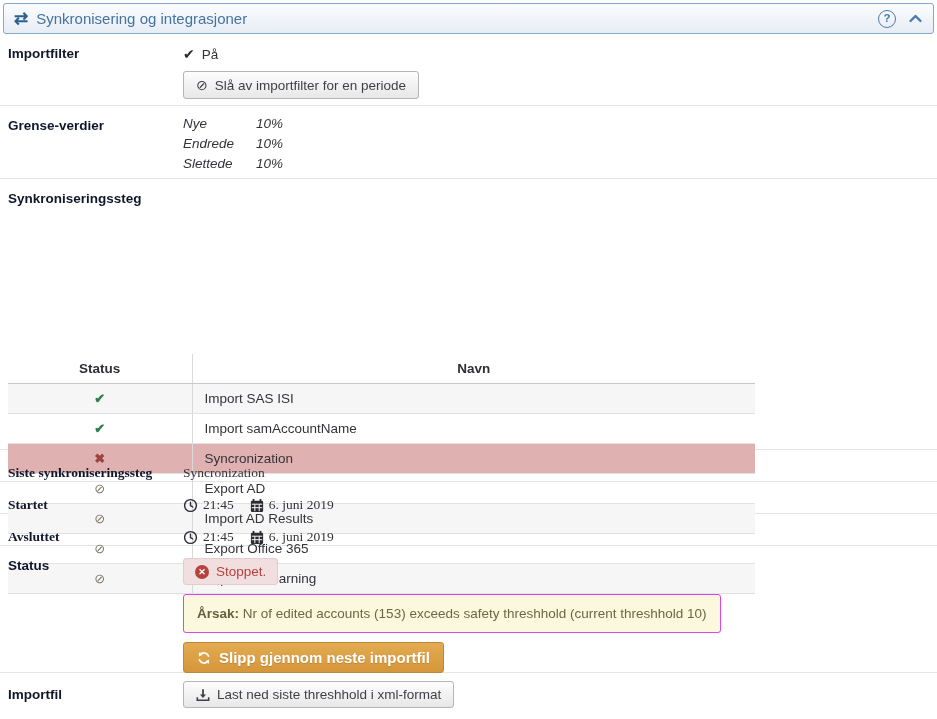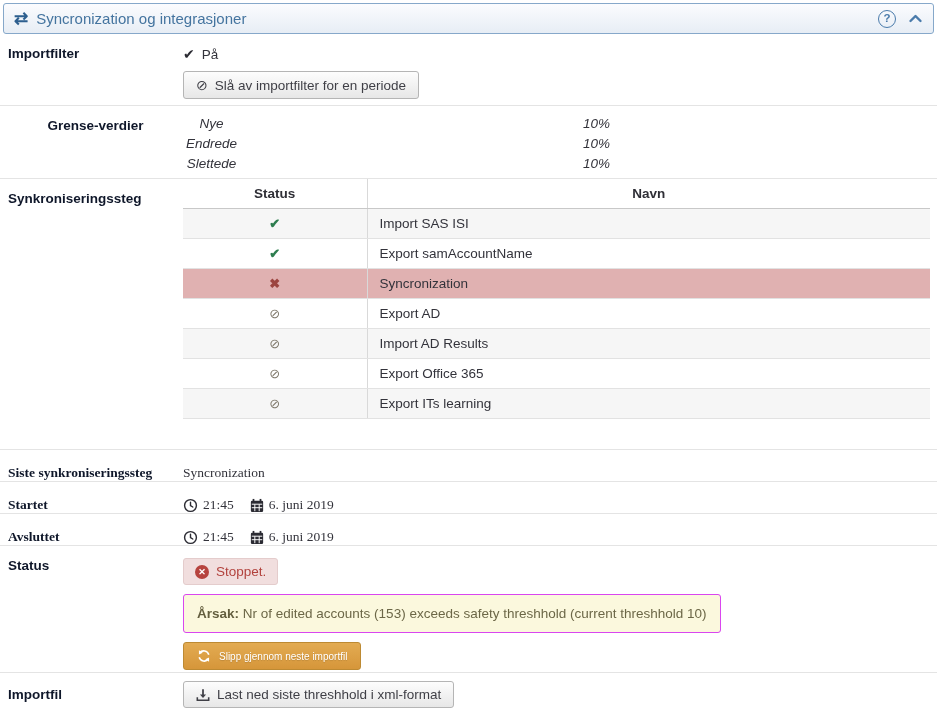--- a/index.html
+++ b/index.html
@@ -36,25 +36,25 @@
   .btn{
     display:inline-flex; align-items:center; gap:7px;
     background:linear-gradient(#fdfdfd,#e7e7e7);
     border:1px solid #b5b5b5; border-radius:3px;
     padding:5px 12px; font-size:13.5px; color:#3f3f46; cursor:pointer;
     font-family:"Liberation Sans", sans-serif;
   }
   .sec-importfilter .btn{ margin-top:9px; }
   .ban-glyph{ font-size:14px; color:#3f3f46; }
 
-  .sec-limits{ height:73px;text-align:center; }
+  .sec-limits{ height:73px; }
   .limits-grid{ display:grid; grid-template-columns:57px auto; column-gap:16px; row-gap:5px; padding-top:10px;font-style:italic; }
 
   
-  .sec-steps{ height:271px; }
+  .sec-steps{ height:271px;flex-direction:column; }
   .steps-table{ border-collapse:collapse; width:747px; margin-top:0; }
   .steps-table th{ font-weight:bold; text-align:center; padding:7px 12px; border-bottom:1px solid #c8c8c8; color:#2f2f36; }
   .steps-table th.c-status{ width:184px; text-align:center; border-right:1px solid #d9d9d9; }
   .steps-table td{ padding:7px 12px; border-bottom:1px solid #e2e2e2; height:30px; }
   .steps-table td.c-status{ text-align:center; border-right:1px solid #d9d9d9; }
   .steps-table tbody tr:nth-child(odd){ background:#f6f6f6; }
   .steps-table tbody tr.danger{ background:#e0b1b1; }
   .step-icon{ font-size:13px; }
   tr.s-ok .step-icon{ color:#2e7d4f; font-weight:bold; }
   tr.s-fail .step-icon{ color:#9c4540; font-weight:bold; }
@@ -80,36 +80,36 @@
   .alert-warn{
     margin-top:9px; display:inline-block;
     background:#fbf8dd; border:1px solid #d946ef; border-radius:3px;
     padding:11px 13px; color:#6c6747; font-size:13.5px;
   }
   .alert-warn b{ color:#635e3e; }
   .btn-orange{
     margin-top:9px; display:inline-flex; align-items:center; gap:8px;
     background:linear-gradient(#e3ab52,#d6963a);
     border:1px solid #bd8a33; border-radius:3px;
-    padding:6px 13px; color:#fff; font-weight:normal; font-size:10px; cursor:pointer;
+    padding:6px 13px; color:#fff; font-weight:bold; font-size:15px; cursor:pointer;
     text-shadow:0 1px 1px rgba(0,0,0,.15);
     font-family:"Liberation Sans", sans-serif;
   }
 
   .sec-importfile{ height:47px; border-bottom:none; }
   .sec-importfile .lbl{ padding-top:14px; }
   .sec-importfile .btn{ margin-top:8px; }
 </style>
 </head>
 <body>
 
 <div class="panel-header">
   <div class="ph-left">
     <span class="transfer-glyph">⇄</span>
-    <span>Syncronization og integrasjoner</span>
+    <span>Synkronisering og integrasjoner</span>
   </div>
   <div class="ph-right">
     <span class="help-circle">?</span>
     <span class="chev">
       <svg width="15" height="11" viewBox="0 0 15 11">
           <polyline points="2.5,8 7.5,3 12.5,8" fill="none" stroke="#4a7bab" stroke-width="2.4" stroke-linecap="round" stroke-linejoin="round"></polyline>
         </svg>
     </span>
   </div>
 </div>
@@ -152,21 +152,21 @@
           <th>Navn</th>
         </tr>
       </thead>
       <tbody>
         <tr class="s-ok">
           <td class="c-status"><span class="step-icon">✔</span></td>
           <td>Import SAS ISI</td>
         </tr>
         <tr class="s-ok">
           <td class="c-status"><span class="step-icon">✔</span></td>
-          <td>Export samAccountName</td>
+          <td>Import samAccountName</td>
         </tr>
         <tr class="s-fail danger">
           <td class="c-status"><span class="step-icon">✖</span></td>
           <td>Syncronization</td>
         </tr>
         <tr class="s-skip">
           <td class="c-status"><span class="step-icon">⊘</span></td>
           <td>Export AD</td>
         </tr>
         <tr class="s-skip">

